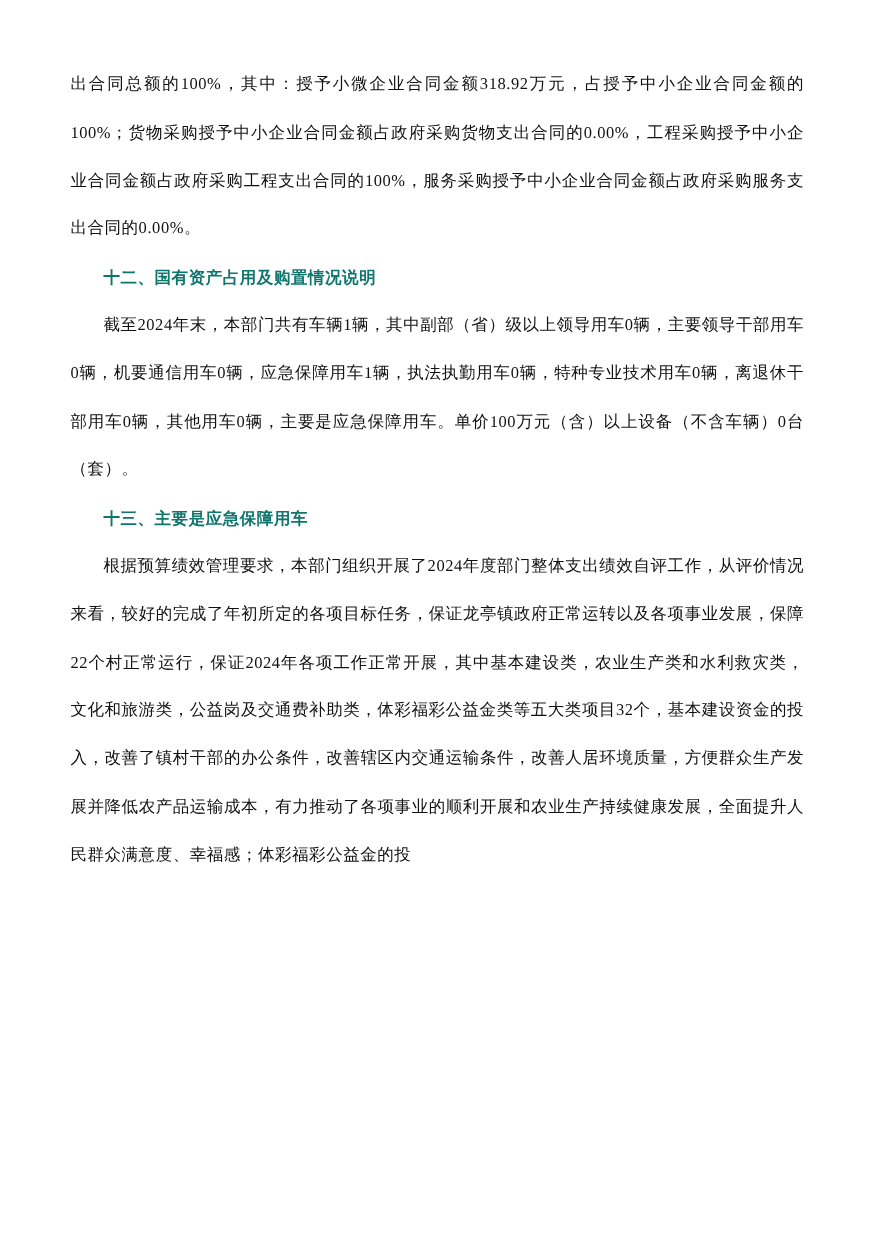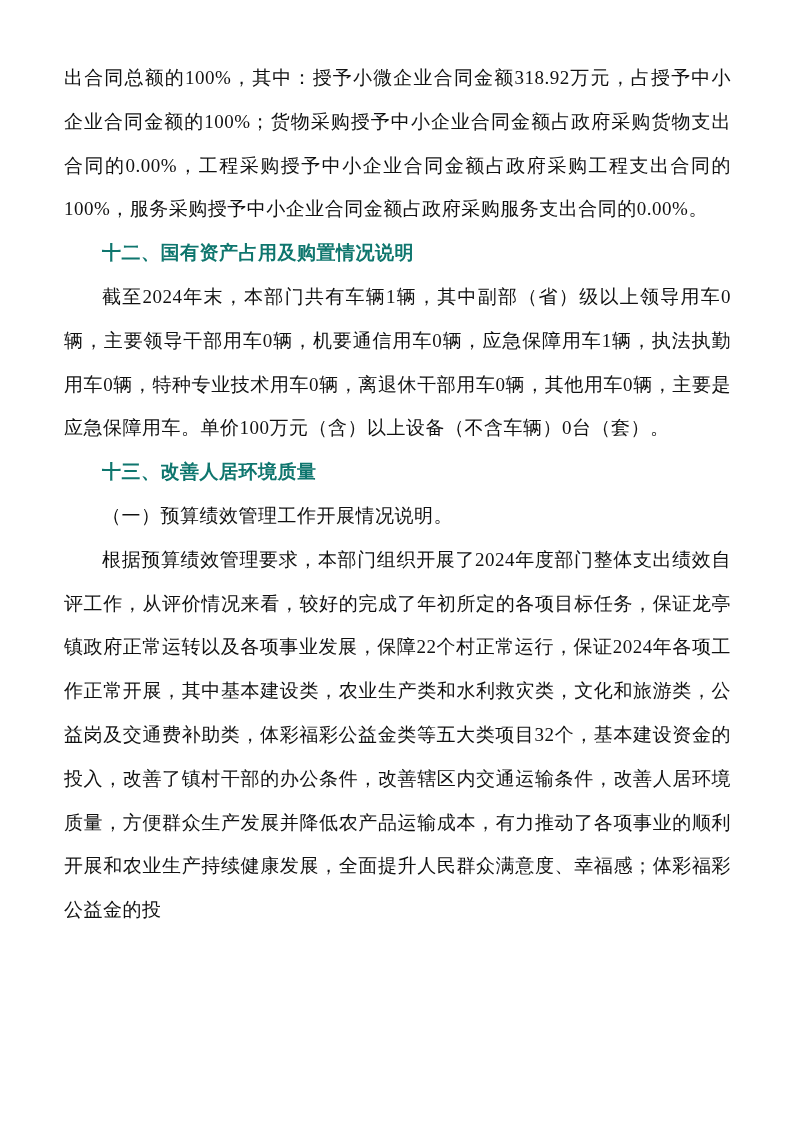--- a/index.html
+++ b/index.html
@@ -12,21 +12,21 @@
     width: 793px;
     height: 1122px;
     background: #ffffff;
     box-sizing: border-box;
     padding: 56px 62px 0 64px;
     overflow: hidden;
     color: #111111;
     font-family: "Liberation Serif", "DejaVu Serif", serif;
   }
   .block {
-    font-size: 19px;
+    font-size: 15px;
     line-height: 43.8px;
     text-align: justify;
     letter-spacing: 0.5px;
     margin: 0;
   }
   .para {
     text-indent: 2em;
   }
   .noindent {
     text-indent: 0;
@@ -43,18 +43,17 @@
 <body>
 
 <div class="page">
   <p class="block noindent">出合同总额的100%，其中：授予小微企业合同金额318.92万元，占授予中小企业合同金额的100%；货物采购授予中小企业合同金额占政府采购货物支出合同的0.00%，工程采购授予中小企业合同金额占政府采购工程支出合同的100%，服务采购授予中小企业合同金额占政府采购服务支出合同的0.00%。</p>
 
   <p class="block heading">十二、国有资产占用及购置情况说明</p>
 
   <p class="block para">截至2024年末，本部门共有车辆1辆，其中副部（省）级以上领导用车0辆，主要领导干部用车0辆，机要通信用车0辆，应急保障用车1辆，执法执勤用车0辆，特种专业技术用车0辆，离退休干部用车0辆，其他用车0辆，主要是应急保障用车。单价100万元（含）以上设备（不含车辆）0台（套）。</p>
 
 
-  <p class="block heading">十三、改善人居环境质量</p>
+  <p class="block heading">十三、主要是应急保障用车</p>
 
-  <p class="block para">（一）预算绩效管理工作开展情况说明。</p>
 
   <p class="block para">根据预算绩效管理要求，本部门组织开展了2024年度部门整体支出绩效自评工作，从评价情况来看，较好的完成了年初所定的各项目标任务，保证龙亭镇政府正常运转以及各项事业发展，保障22个村正常运行，保证2024年各项工作正常开展，其中基本建设类，农业生产类和水利救灾类，文化和旅游类，公益岗及交通费补助类，体彩福彩公益金类等五大类项目32个，基本建设资金的投入，改善了镇村干部的办公条件，改善辖区内交通运输条件，改善人居环境质量，方便群众生产发展并降低农产品运输成本，有力推动了各项事业的顺利开展和农业生产持续健康发展，全面提升人民群众满意度、幸福感；体彩福彩公益金的投</p>
 </div>
 
 </body></html>

